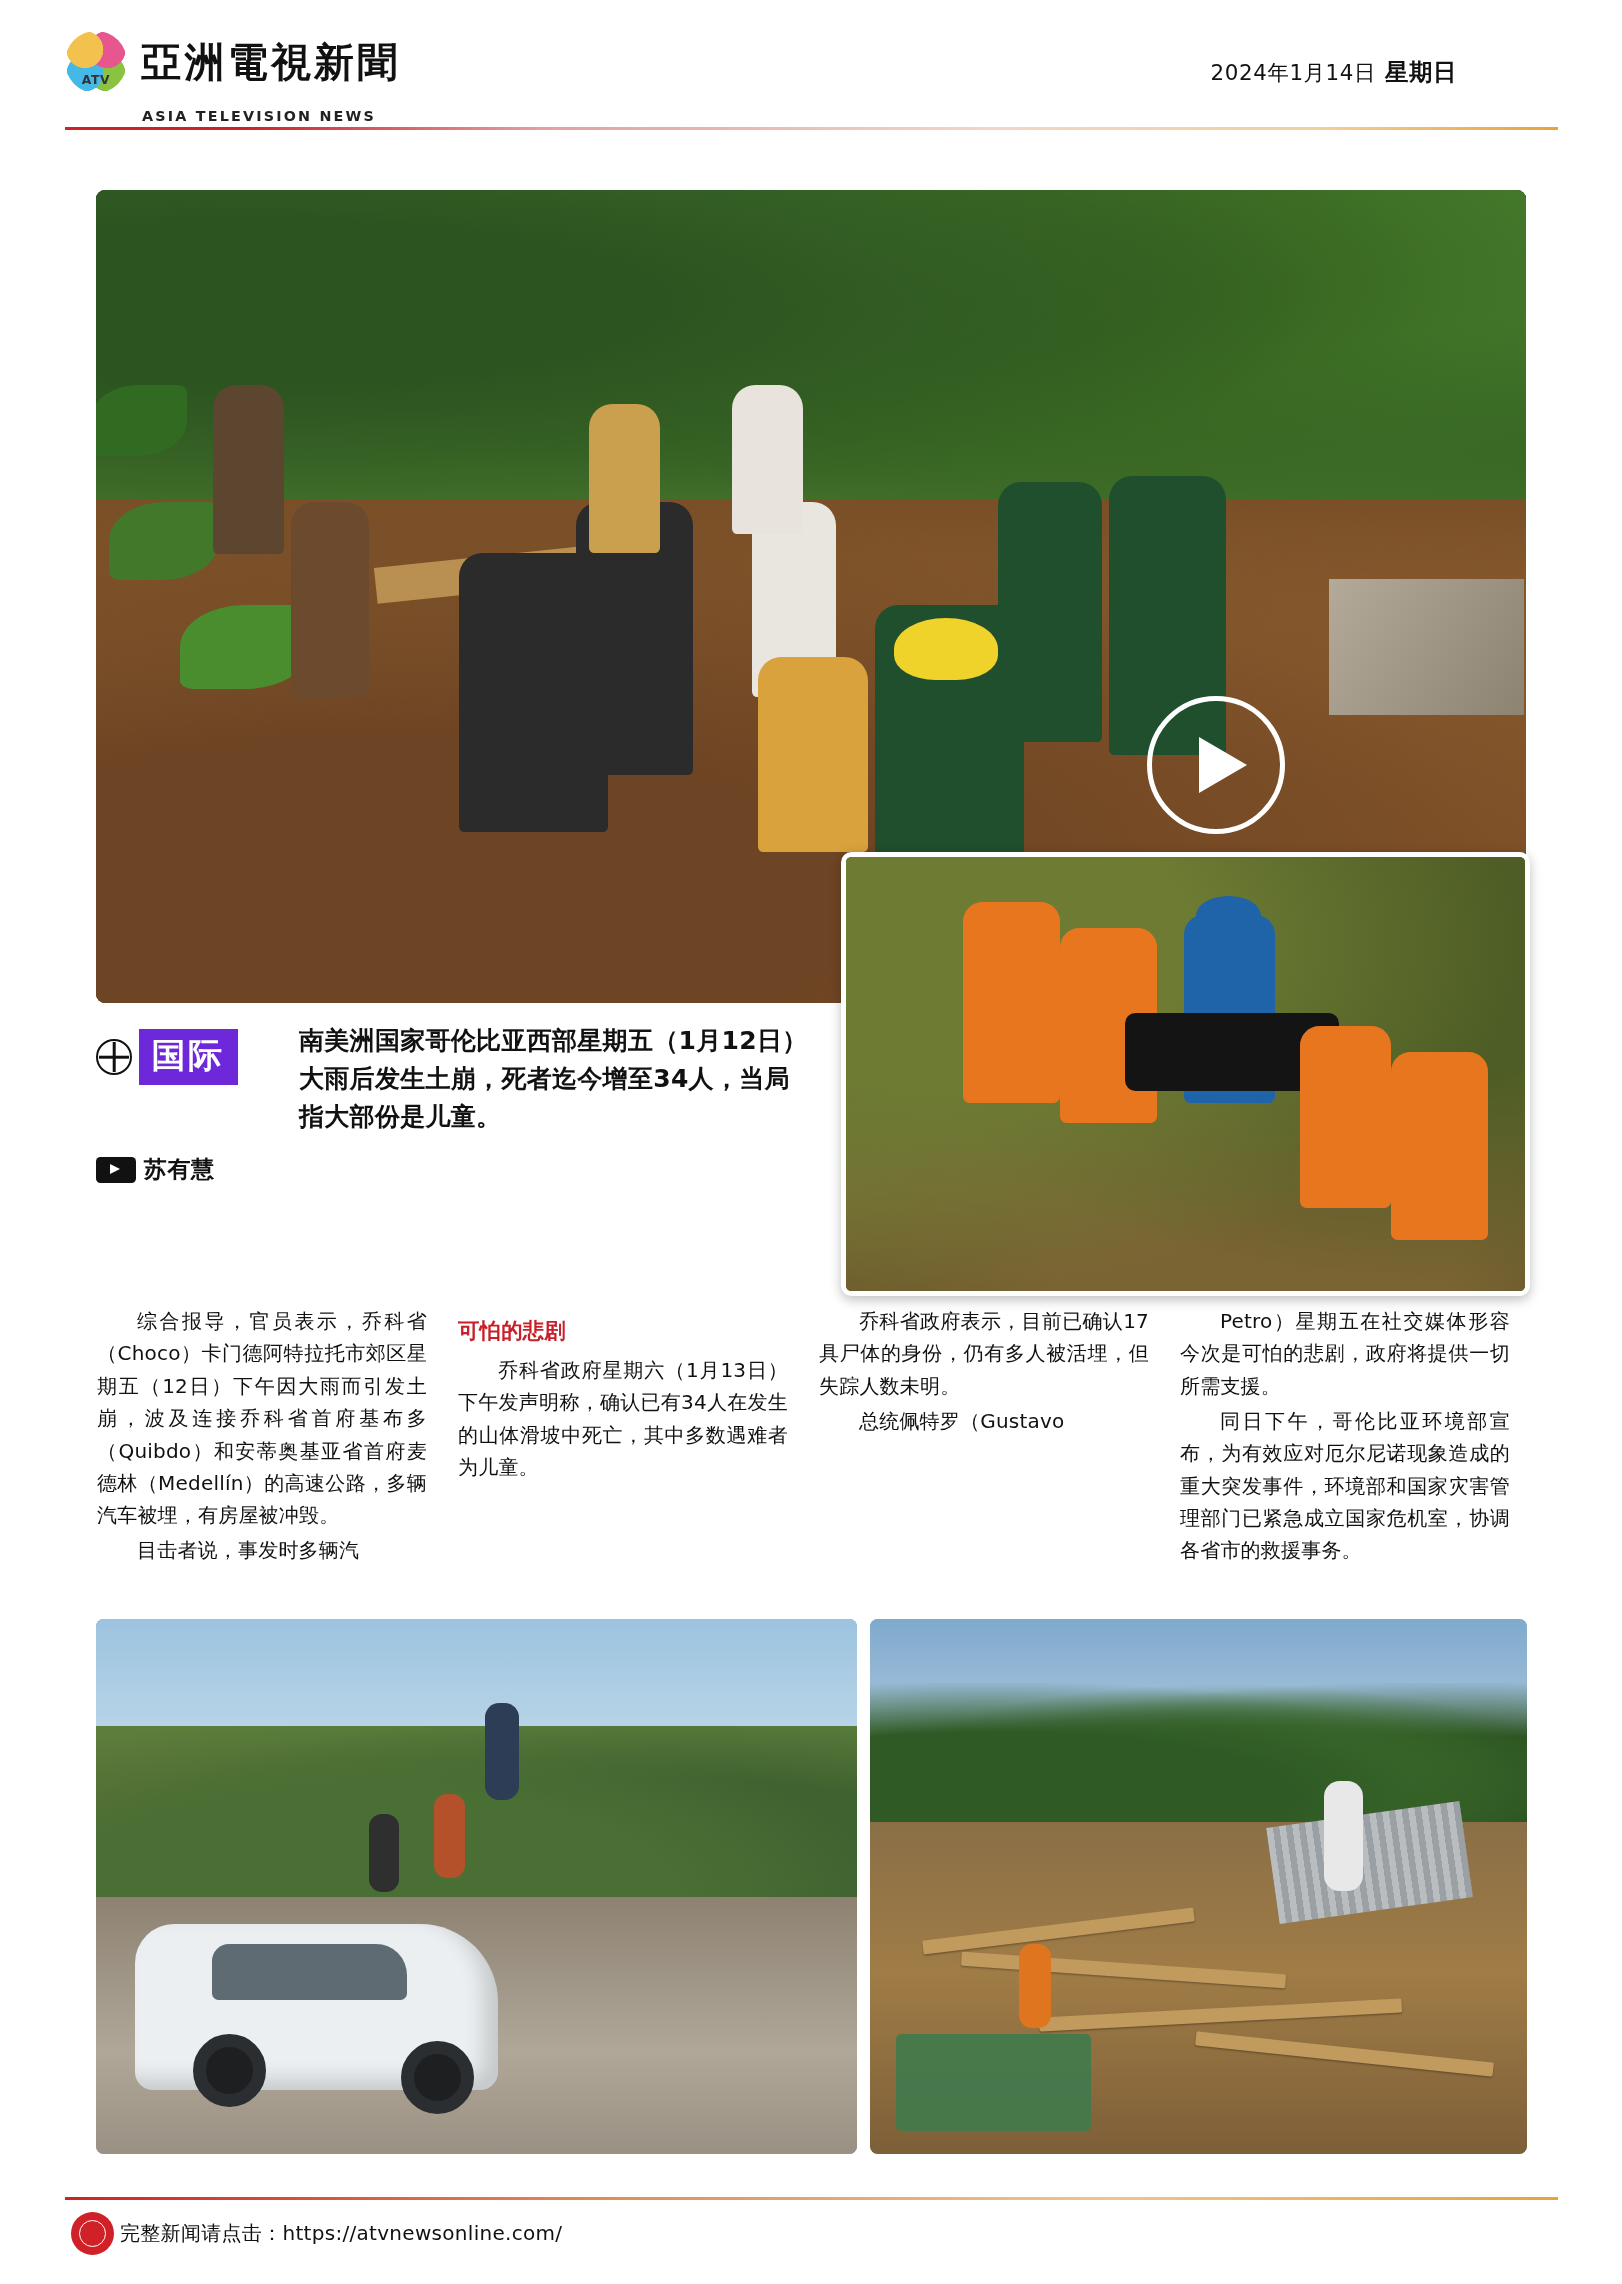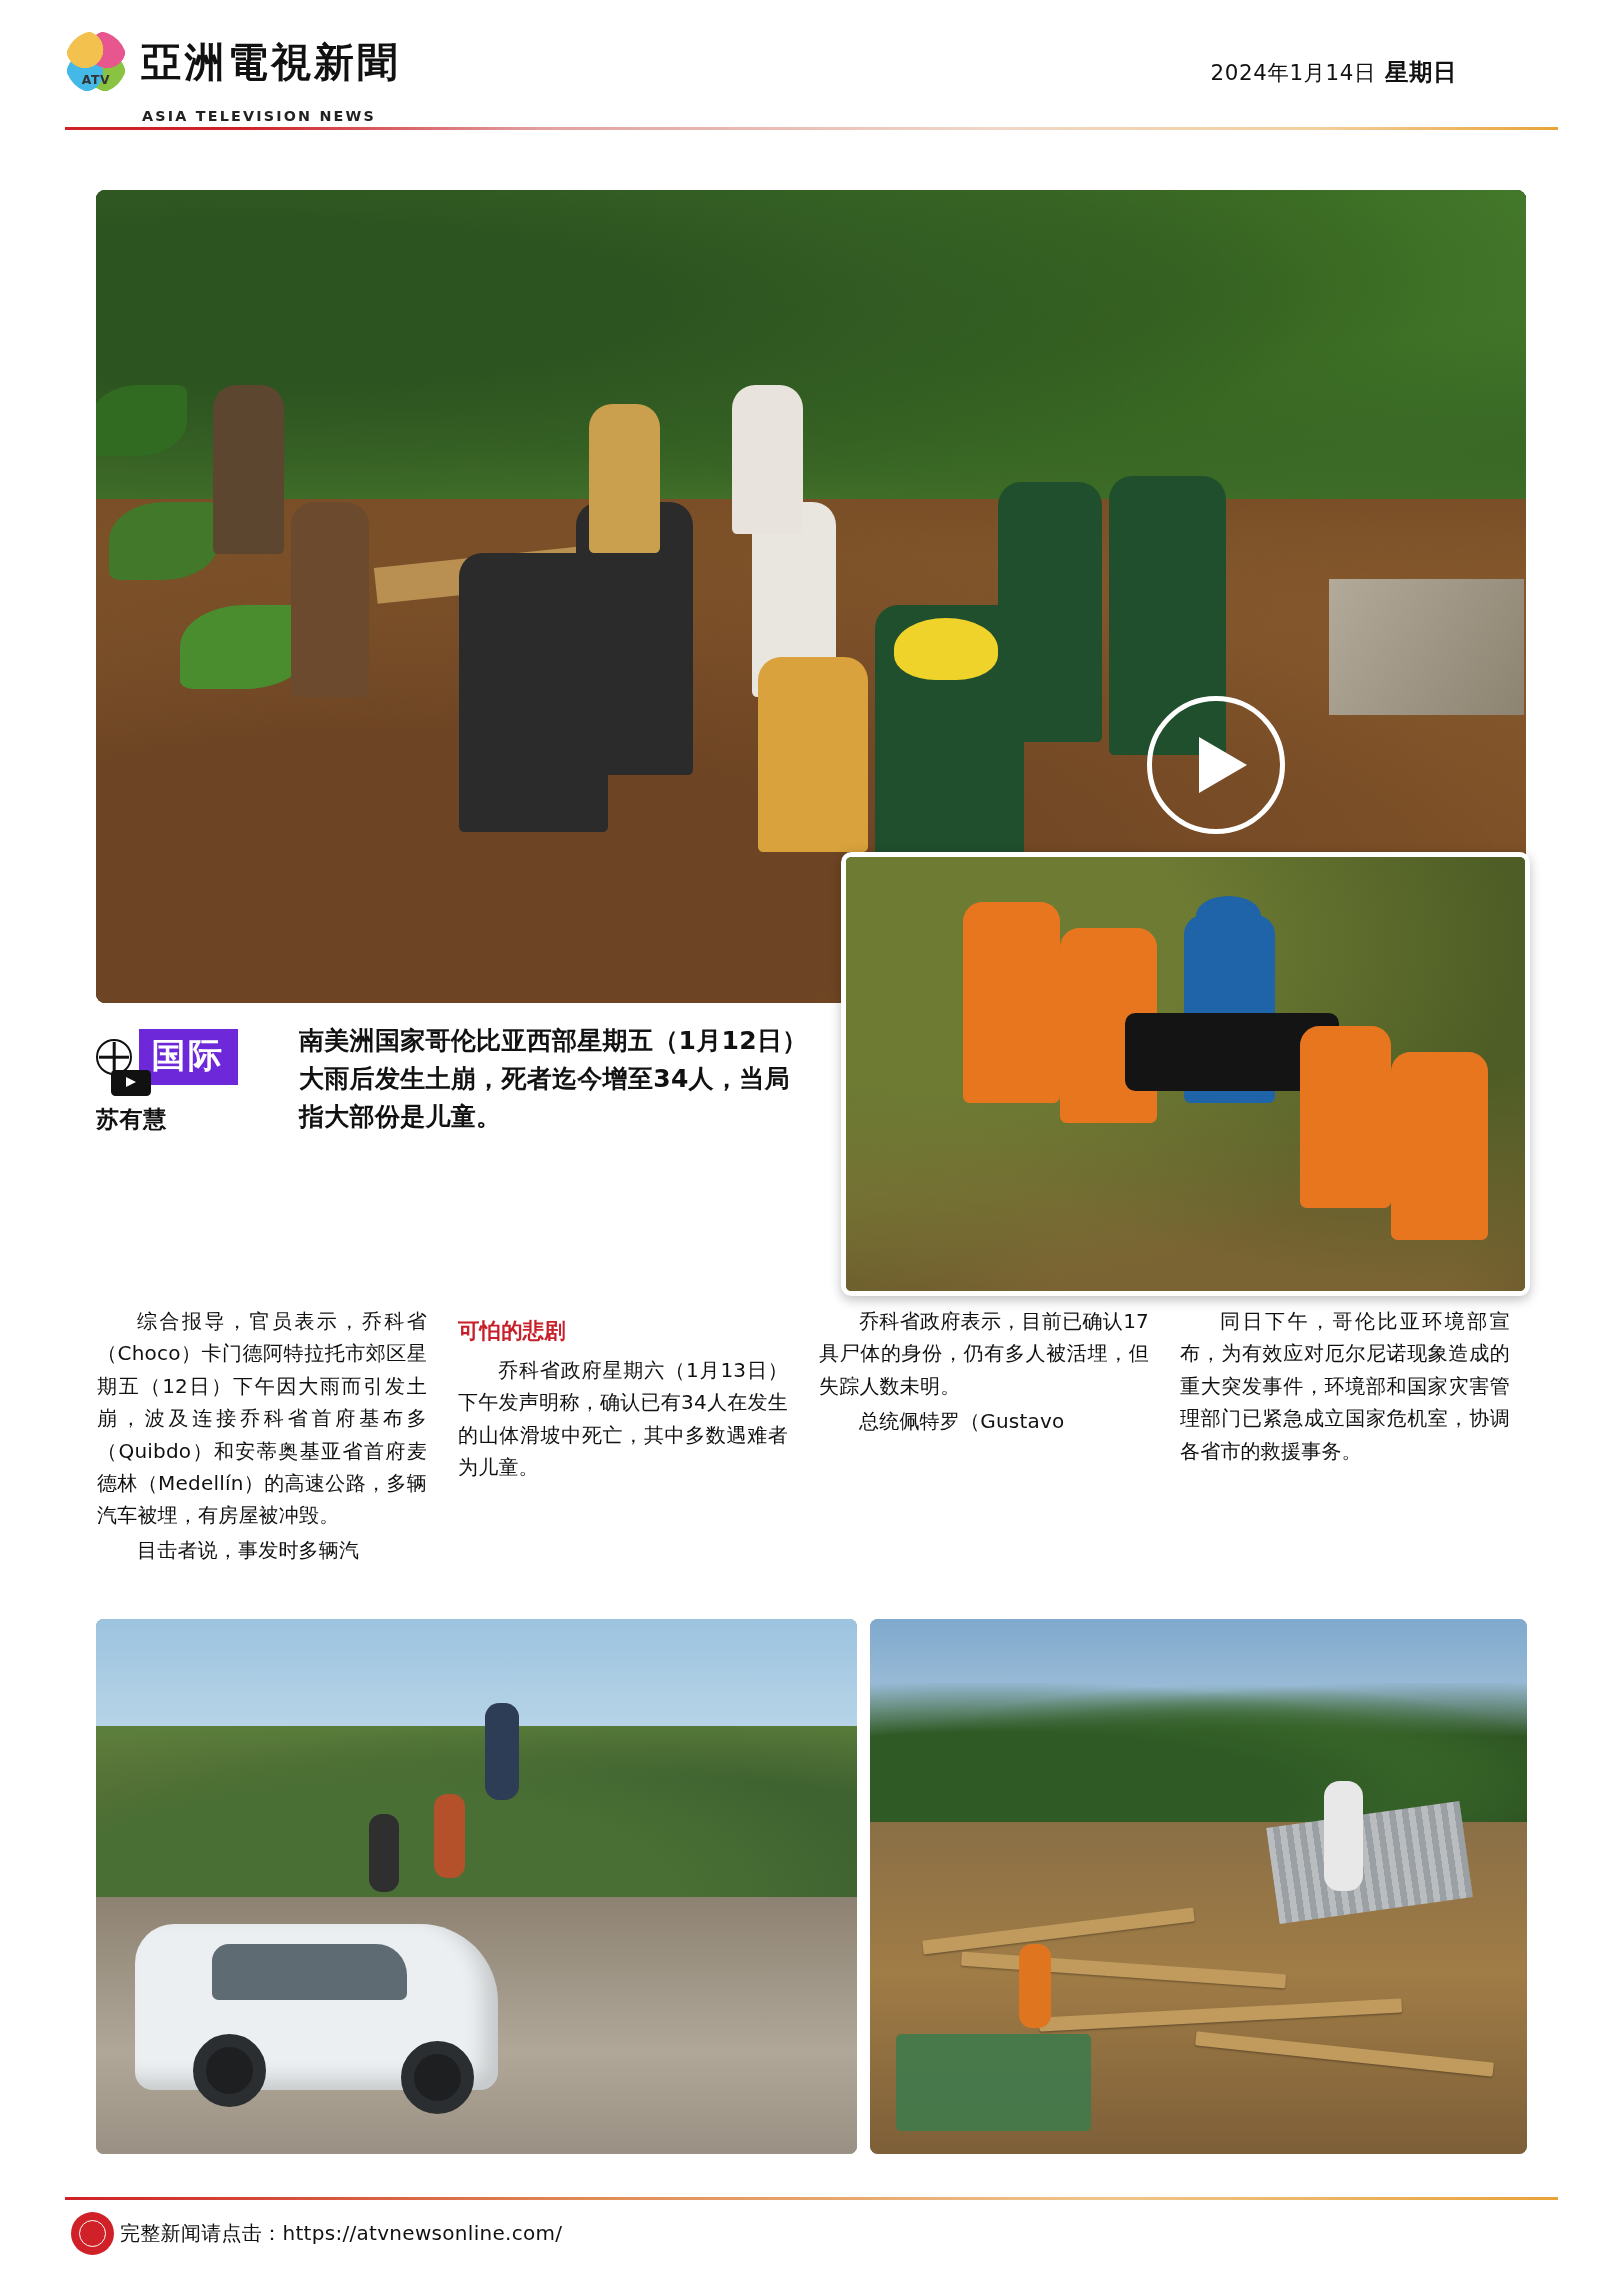--- a/index.html
+++ b/index.html
@@ -81,21 +81,21 @@
   .inset .r.b{background:#1f63a8;}
   .inset .r.k{background:#141414;}
   .inset .hat{position:absolute;background:#1f63a8;border-radius:50%;}
 
   
   .badge-intl{position:absolute;left:96px;top:1029px;display:flex;align-items:center;gap:6.5px;}
   .globe{width:36px;height:36px;border-radius:50%;border:2.6px solid #111;position:relative;box-sizing:border-box;}
   .globe:before{content:"";position:absolute;left:50%;top:1.3px;bottom:1.3px;width:2.6px;background:#111;transform:translateX(-50%);}
   .globe:after{content:"";position:absolute;top:50%;left:1.3px;right:1.3px;height:2.6px;background:#111;transform:translateY(-50%);}
   .intl-box{background:#6d28d9;color:#fff;font-size:34px;font-weight:700;padding:3.9px 13px 6.5px;letter-spacing:2.6px;}
-  .byline{position:absolute;left:96px;top:1070px;display:flex;align-items:center;gap:7.8px;flex-direction:column;}
+  .byline{position:absolute;left:96px;top:1154px;display:flex;align-items:center;gap:7.8px;}
   .vid-chip{width:40px;height:26px;background:#111;border-radius:4.5px;position:relative;}
   .vid-chip:before{content:"";position:absolute;left:14.3px;top:7.1px;border-left:10.4px solid #fff;border-top:5.8px solid transparent;border-bottom:5.8px solid transparent;}
   .byline-name{font-size:23px;font-weight:700;color:#111;letter-spacing:0.6px;}
 
   .lead{position:absolute;left:299px;top:1022px;width:516px;font-size:25px;line-height:1.52;font-weight:700;color:#111;letter-spacing:0.3px;}
 
   .headline{position:absolute;left:96px;top:1142px;width:1116px;font-size:99px;line-height:1;font-weight:900;
     color:#c8202a;letter-spacing:1.3px;white-space:nowrap;}
   .headline .num{color:#1c1c1c;font-family:"DejaVu Sans","Liberation Sans",sans-serif;}
 
@@ -221,20 +221,21 @@
     </div>
     <div class="col">
       <p class="subhead">可怕的悲剧</p>
       <p>乔科省政府星期六（1月13日）下午发声明称，确认已有34人在发生的山体滑坡中死亡，其中多数遇难者为儿童。</p>
     </div>
     <div class="col">
       <p>乔科省政府表示，目前已确认17具尸体的身份，仍有多人被活埋，但失踪人数未明。</p>
       <p>总统佩特罗（Gustavo</p>
     </div>
     <div class="col">
+      <p>Petro）星期五在社交媒体形容今次是可怕的悲剧，政府将提供一切所需支援。</p>
       <p>同日下午，哥伦比亚环境部宣布，为有效应对厄尔尼诺现象造成的重大突发事件，环境部和国家灾害管理部门已紧急成立国家危机室，协调各省市的救援事务。</p>
     </div>
   </div>
 
   <div class="bl">
     <div class="sky"></div>
     <div class="hill"></div>
     <div class="ground"></div>
     <div class="car">
         <div class="win"></div>

